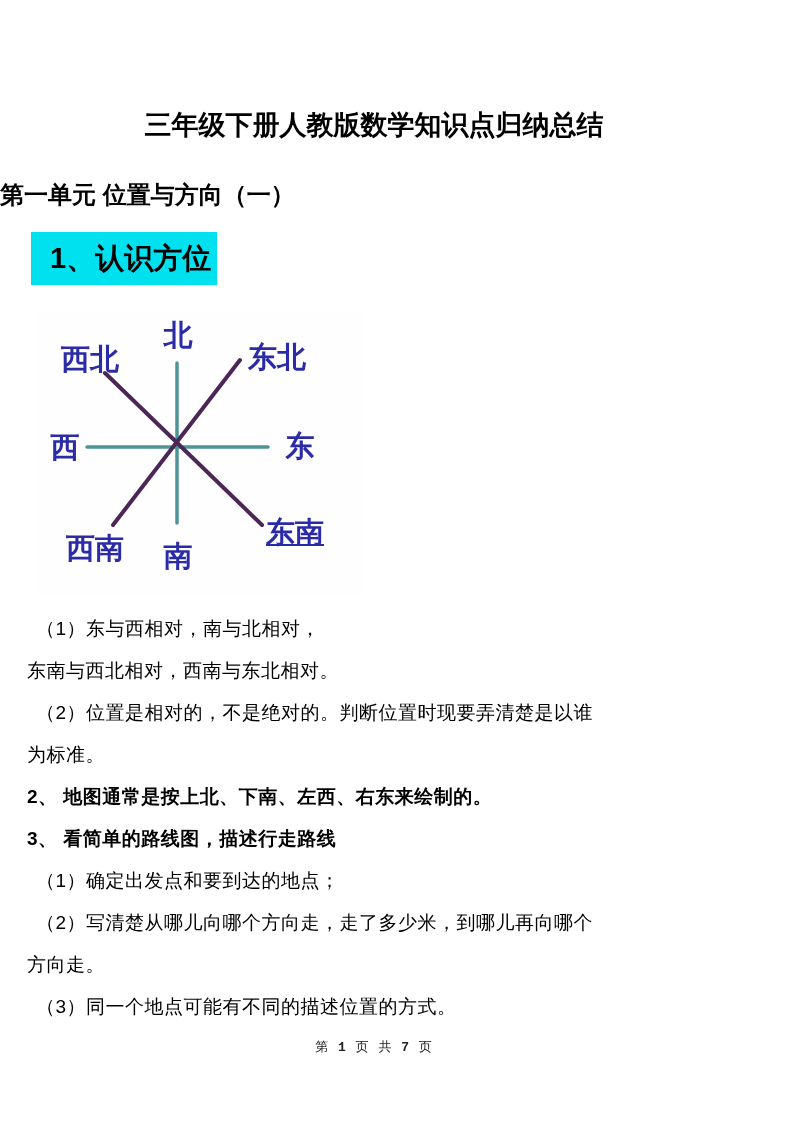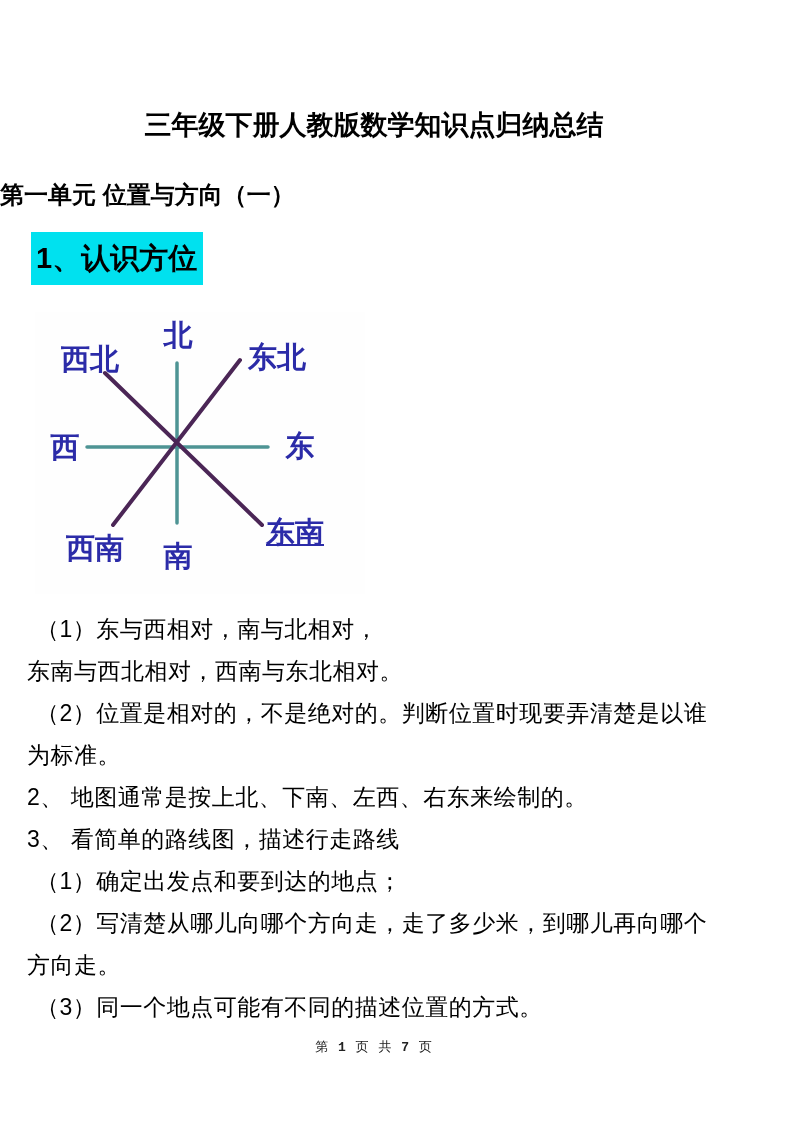--- a/index.html
+++ b/index.html
@@ -35,21 +35,21 @@
     font-size: 24px;
     font-weight: bold;
     line-height: 34px;
   }
   .section-heading {
     position: absolute;
     top: 232px;
     left: 31px;
     height: 53px;
     line-height: 53px;
-    padding: 0 6px 0 5px;
+    padding: 0 6px 0 19px;
     font-size: 29px;
     font-weight: bold;
     background: #00e1ef;
     color: #000000;
     white-space: nowrap;
   }
   .compass {
     position: absolute;
     top: 312px;
     left: 35px;
@@ -77,27 +77,27 @@
   .lbl-w  { left: 30px;  top: 136px; }
   .lbl-e  { left: 265px; top: 135px; }
   .lbl-sw { left: 60px;  top: 237px; }
   .lbl-s  { left: 143px; top: 245px; }
   .lbl-se { left: 260px; top: 221px; text-decoration: underline; }
   .content {
     position: absolute;
     top: 608px;
     left: 27px;
     width: 745px;
-    font-size: 23px;
+    font-size: 19px;
     line-height: 42px;
     letter-spacing: 0.5px;
   }
   .line { white-space: nowrap; }
   .line.indent { padding-left: 9px; }
-  .line.bold { font-weight: normal; }
+  .line.bold { font-weight: bold; }
   .page-footer {
     position: absolute;
     top: 1038px;
     left: 0;
     width: 100%;
     text-align: center;
     font-family: Liberation Mono, monospace;
     font-size: 13px;
     color: #222222;
     letter-spacing: 1px;

